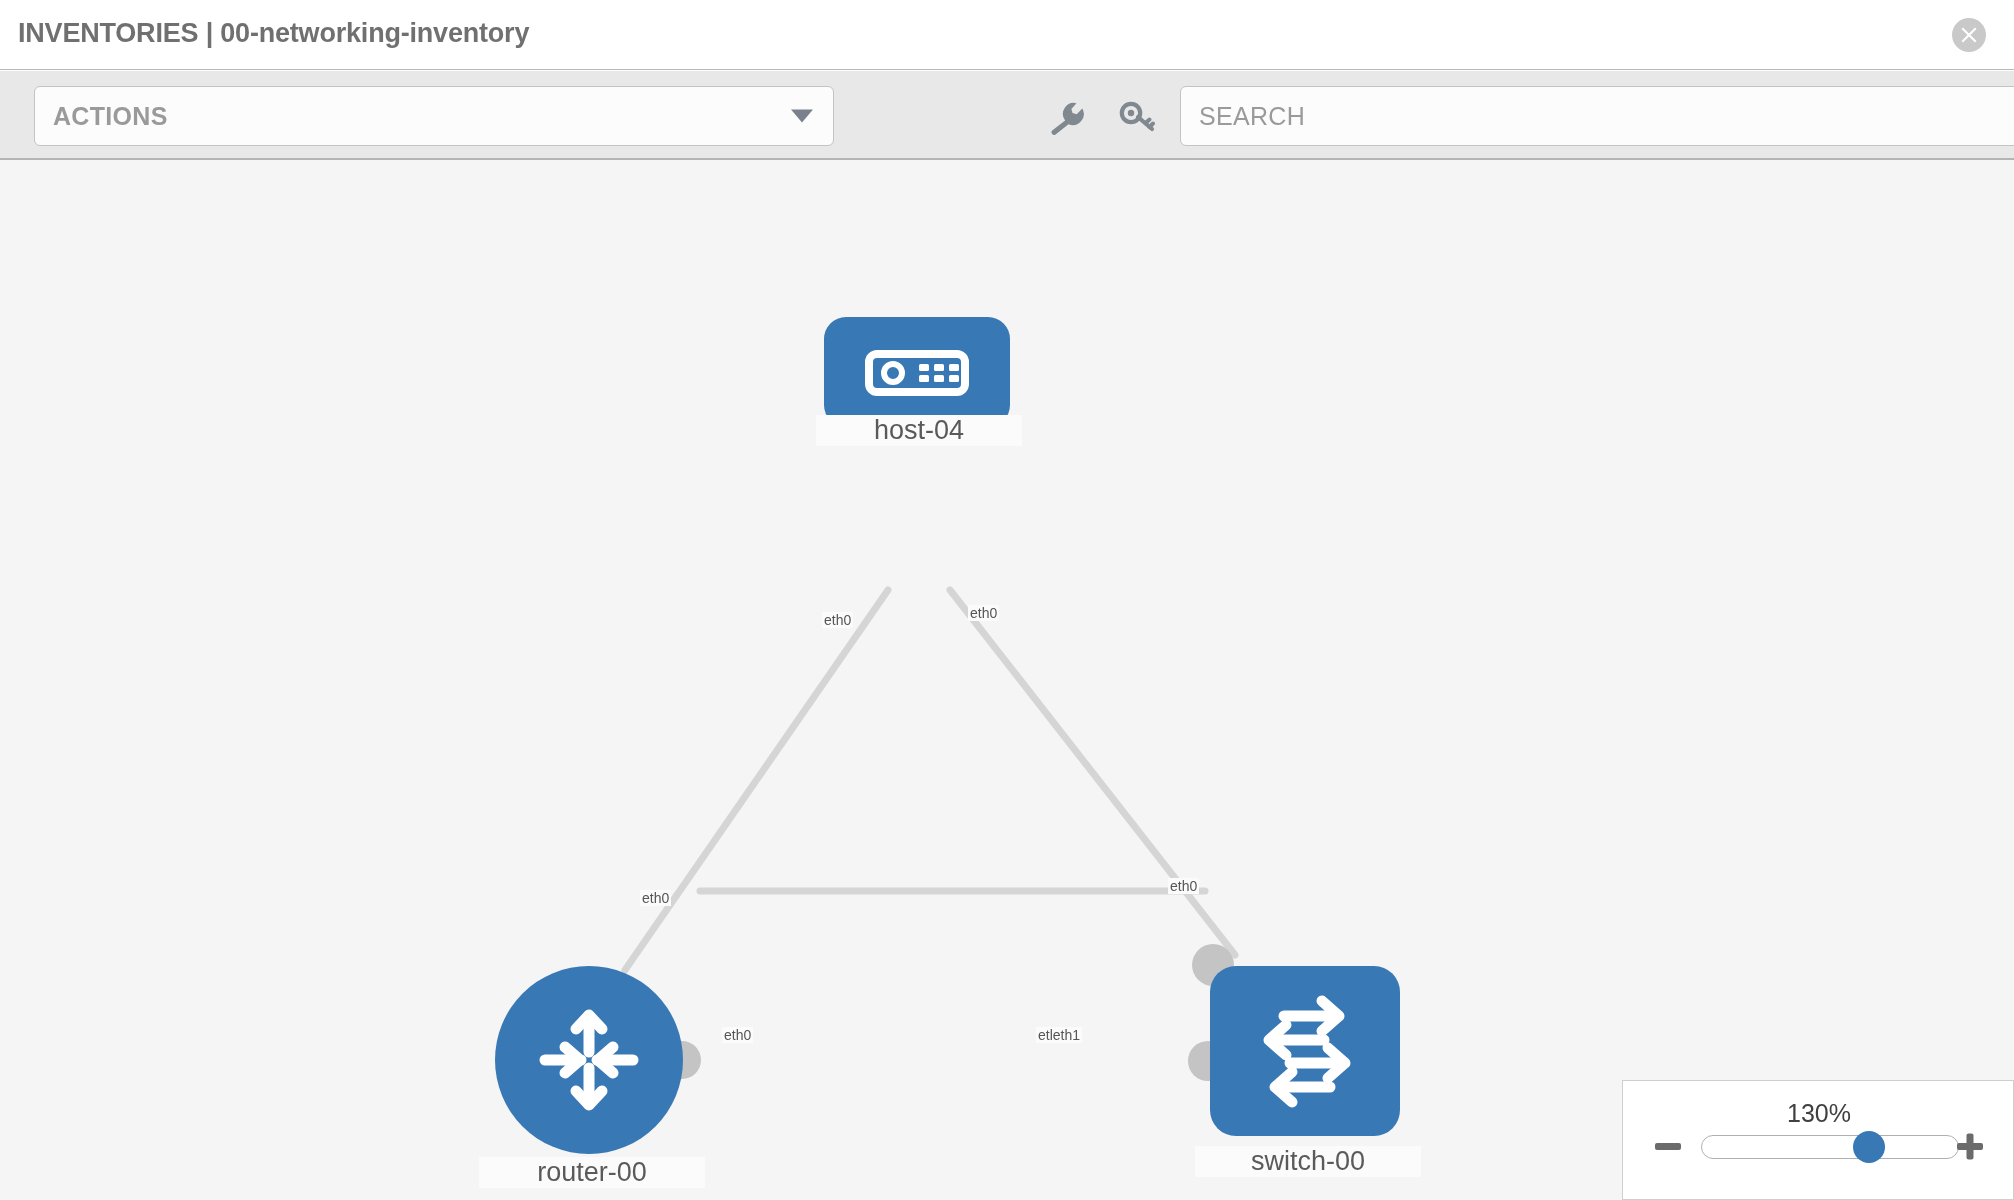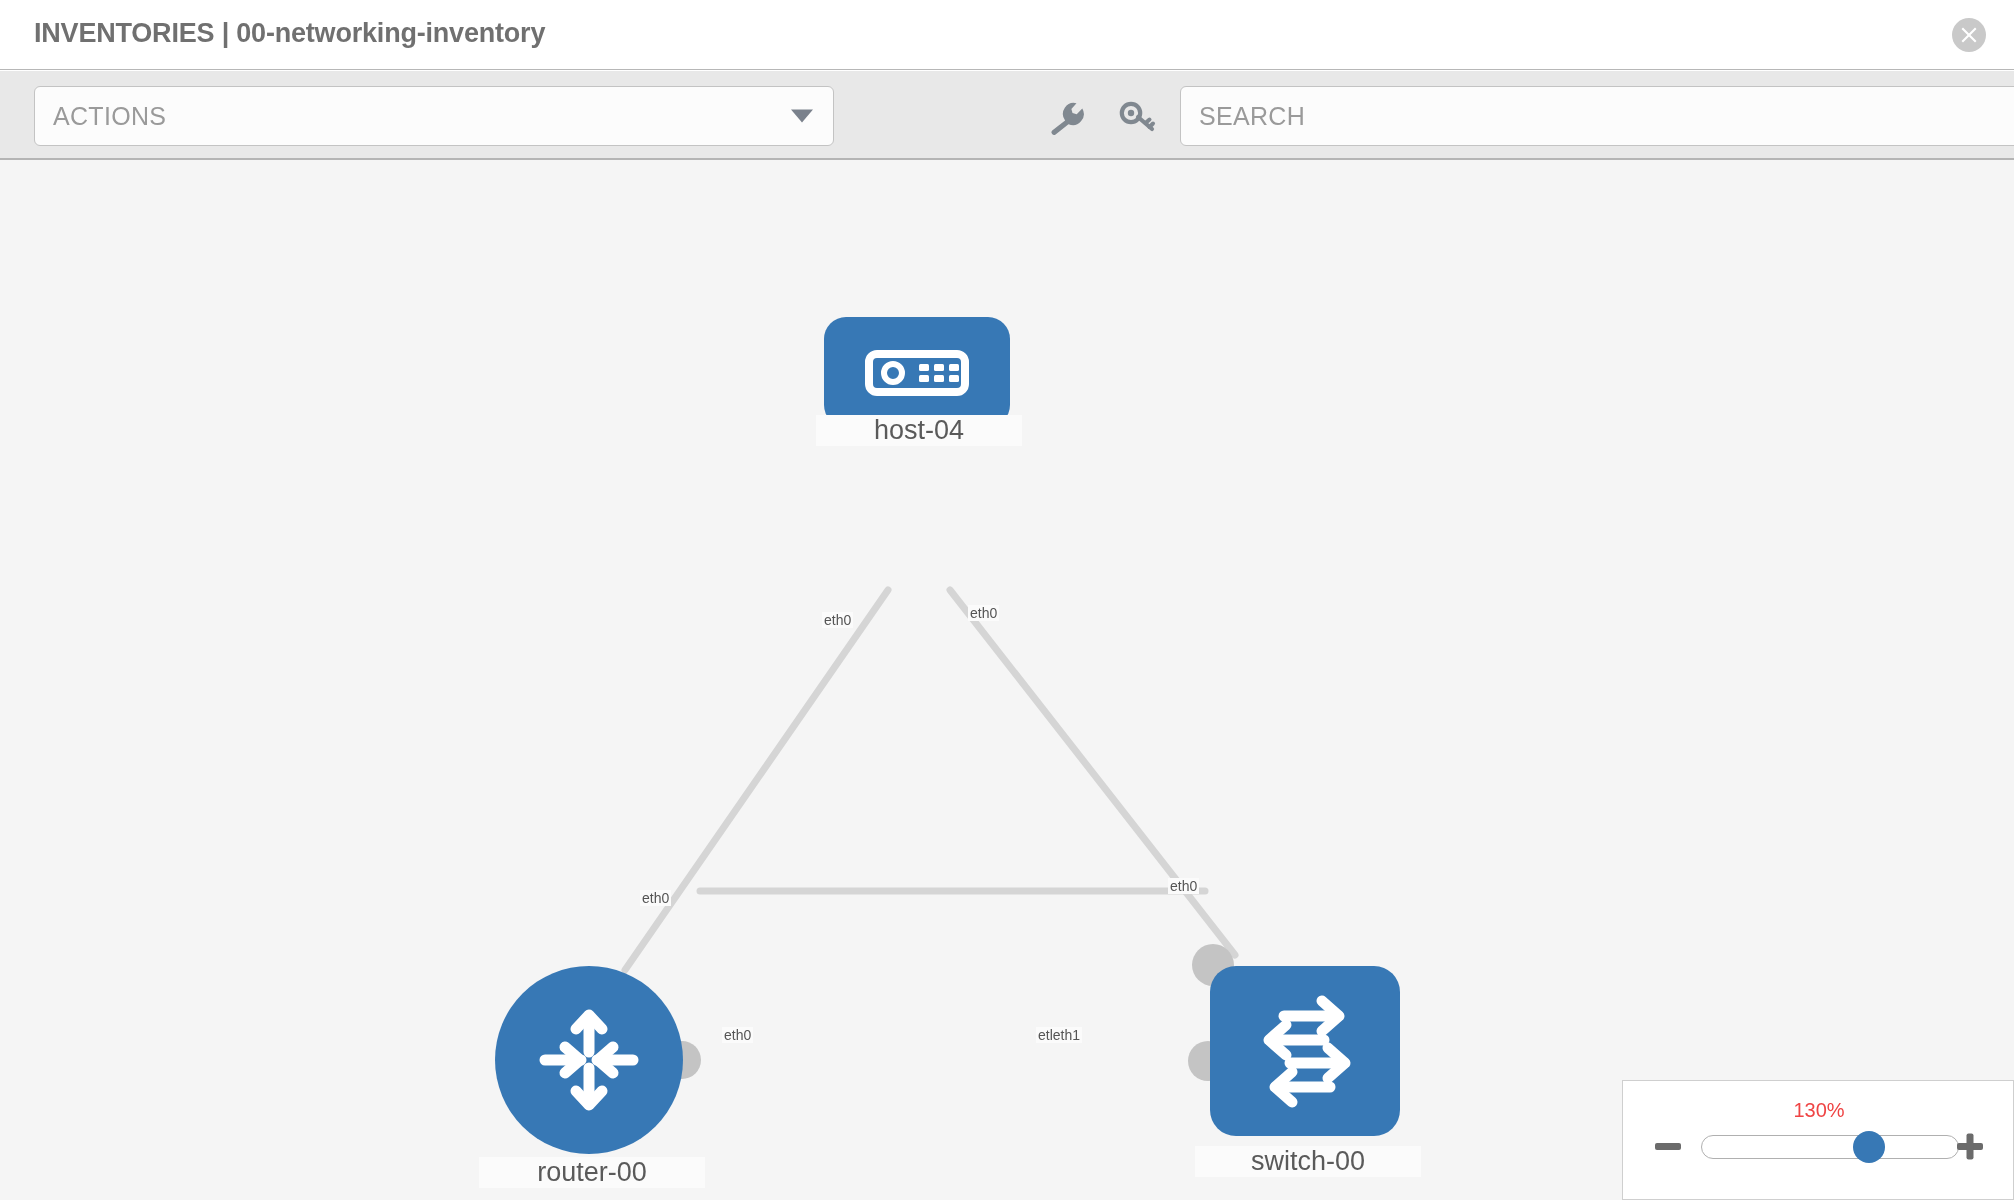--- a/index.html
+++ b/index.html
@@ -17,21 +17,21 @@
 
   
   .header {
     position: absolute; left: 0; top: 0;
     width: 2014px; height: 70px;
     background: #ffffff;
     border-bottom: 1px solid #b7b7b7;
     box-sizing: border-box;
   }
   .header-title {
-    position: absolute; left: 34px; top: 18px;
+    position: absolute; left: 18px; top: 18px;
     font-size: 27px;
     font-weight: bold;
     color: #707070;
     letter-spacing: -0.2px;
     white-space: nowrap;
   }
   .close-btn {
     position: absolute; right: 28px; top: 18px;
     width: 34px; height: 34px;
     border-radius: 50%;
@@ -65,21 +65,21 @@
     white-space: nowrap;
   }
   .caret {
     position: absolute; right: 20px; top: 50%;
     transform: translateY(-50%);
     width: 0; height: 0;
     border-left: 11px solid transparent;
     border-right: 11px solid transparent;
     border-top: 13px solid #7a818c;
   }
-  #actions-select { left: 34px; top: 15px; width: 800px; height: 60px; }
+  #actions-select { left: 34px; top: 15px; width: 800px; height: 60px; font-weight: bold; }
   #search-select  { left: 1180px; top: 15px; width: 950px; height: 60px; }
 
   .tool-icon {
     position: absolute;
     top: 28px;
     width: 40px; height: 38px;
     cursor: pointer;
   }
   #wrench-tool { left: 1046px; }
   #key-tool    { left: 1118px; }
@@ -146,22 +146,22 @@
     left: 1622px; top: 1080px;
     width: 392px; height: 120px;
     background: #ffffff;
     border: 1px solid #cfcfcf;
     box-sizing: border-box;
   }
   .zoom-value {
     position: absolute; left: 0; top: 18px;
     width: 392px;
     text-align: center;
-    font-size: 20px;
-    color: #ef4444;
+    font-size: 25px;
+    color: #404040;
   }
   .zoom-minus, .zoom-plus {
     position: absolute; top: 48px;
     color: #6b6b6b;
     cursor: pointer;
     width: 34px; height: 34px;
   }
   .zoom-minus { left: 28px; }
   .zoom-plus  { left: 330px; }
   .zoom-track {

